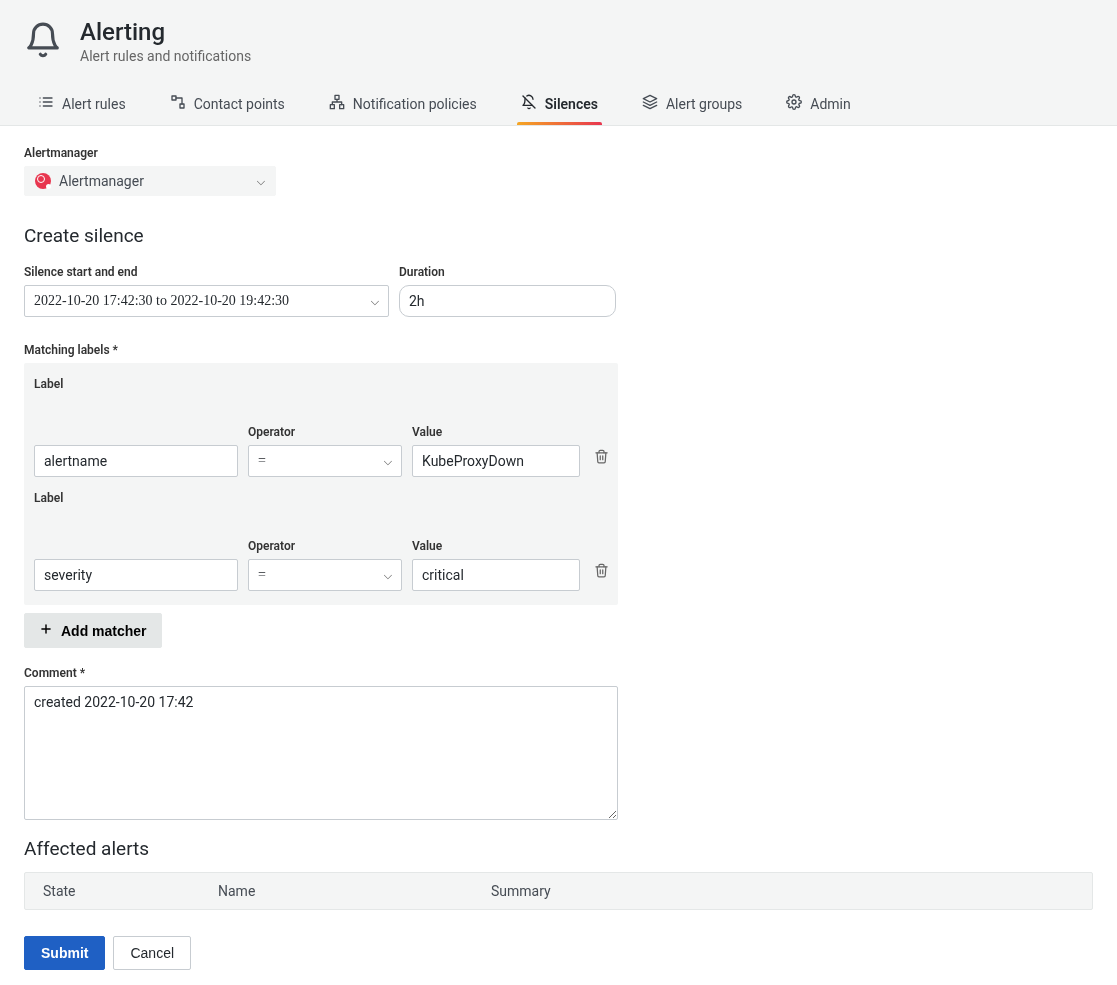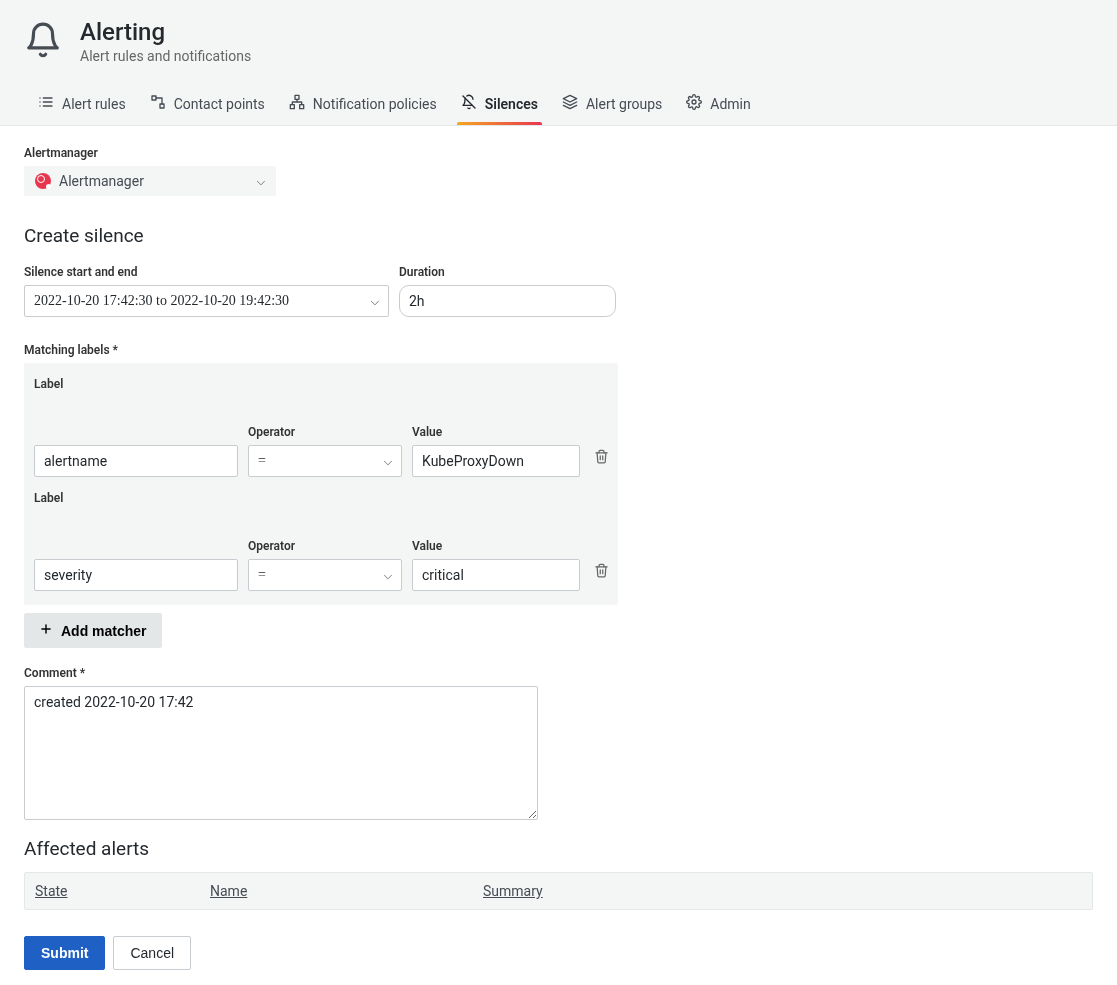--- a/index.html
+++ b/index.html
@@ -18,21 +18,21 @@
     display: flex;
     align-items: center;
     gap: 18px;
     padding-bottom: 22px;
   }
   .header-icon svg { width: 38px; height: 38px; stroke: #464c54; }
   .header-titles h1 { font-size: 24px; font-weight: 500; color: #24292e; }
   .header-titles .subtitle { font-size: 14px; color: #666; margin-top: 2px; }
   .tabs {
     display: flex;
-    gap: 16px;
+    gap: 36px;
     padding-left: 10px;
   }
   .tab {
     display: flex;
     align-items: center;
     gap: 8px;
     padding: 8px 4px 12px 4px;
     cursor: pointer;
     color: #464c54;
     position: relative;
@@ -88,24 +88,24 @@
   .op-select { width: 154px; padding-right: 26px; }
   .value-input { width: 168px; }
   .trash-btn { background: none; border: none; cursor: pointer; color: #666; padding: 6px 0 6px 4px; align-self: flex-end; margin-bottom: 4px;}
   .trash-btn svg { width: 15px; height: 15px; }
   .add-matcher-btn {
     margin-top: 8px; display: inline-flex; align-items: center; gap: 8px;
     background: #e4e7e7; border: 1px solid #e4e7e7; padding: 8px 14px;
     font-size: 14px; font-weight: 600; cursor: pointer; border-radius: 2px; text-align: center;
   }
   .add-matcher-btn svg { width: 14px; height: 14px; }
-  textarea.comment { width: 514px; height: 134px; resize: both; }
+  textarea.comment { width: 594px; height: 134px; resize: both; }
   .table-header {
     display: flex; background: #f4f5f5; border: 1px solid #e4e7e7;
-    padding: 10px 10px; border-radius: 2px; width: 100%; color: #464c54; text-decoration: underline;
+    padding: 10px 18px; border-radius: 2px; width: 100%; color: #464c54;
   }
   .col-state { width: 175px; }
   .col-name { width: 273px; }
   .col-summary { flex: 1; }
   .actions { margin-top: 26px; display: flex; gap: 8px; }
   .btn-primary {
     background: #1f60c4; color: #fff; border: 1px solid #1f60c4;
     padding: 8px 16px; font-size: 14px; font-weight: 600; border-radius: 2px; cursor: pointer;
   }
   .btn-secondary {

